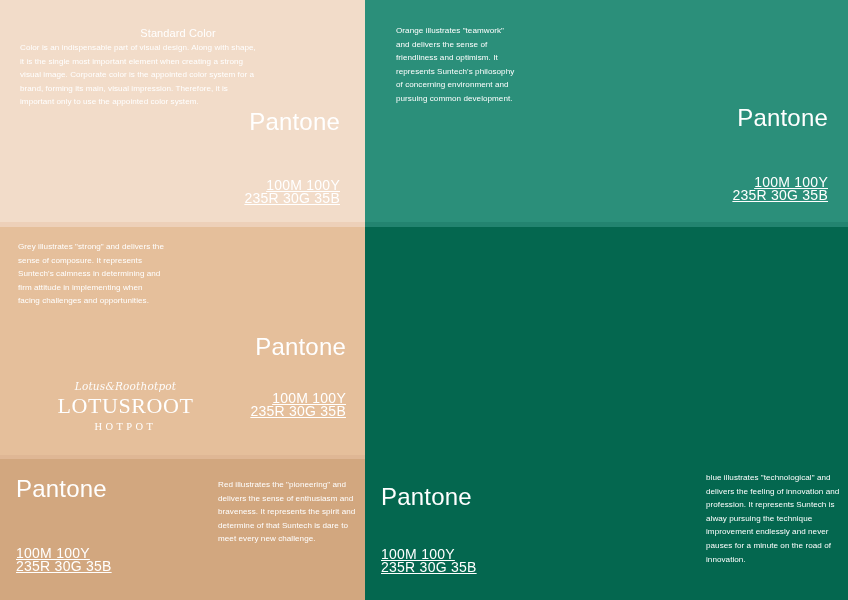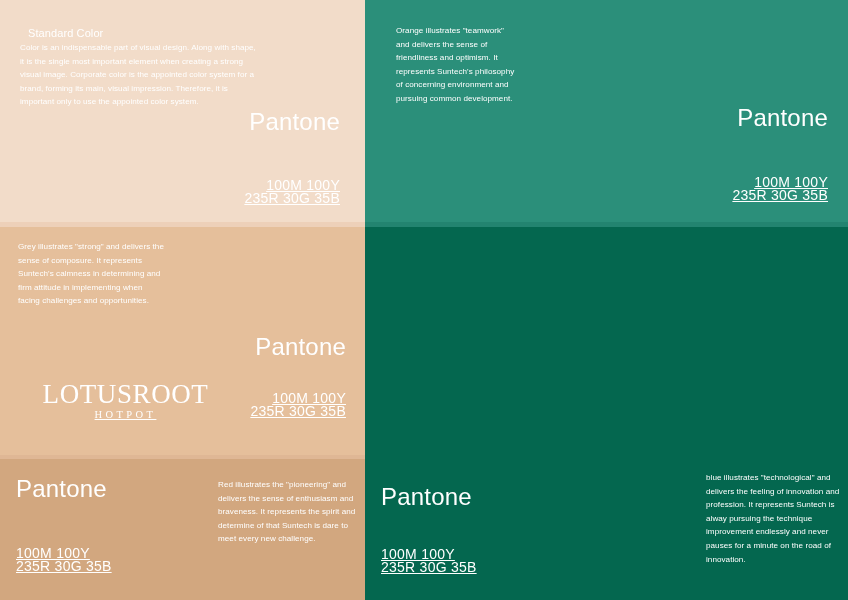--- a/index.html
+++ b/index.html
@@ -38,20 +38,21 @@
     letter-spacing:0.05px;
     white-space:pre-line;
   }
 
   .heading{
     position:absolute;
     color:#ffffff;
     font-size:11px;
     line-height:15px;
     letter-spacing:0.1px;
+    text-align:center;
   }
 
   
   .swatch{
     position:absolute;
     color:#ffffff;
     text-align:right;
   }
   .swatch .word{
     font-size:24px;
@@ -104,32 +105,31 @@
   #logo .script{
     font-family:"DejaVu Serif", serif;
     font-style:italic;
     font-size:10.5px;
     line-height:12px;
     letter-spacing:0.2px;
     opacity:0.96;
   }
   #logo .wordmark{
     font-family:"Liberation Serif", serif;
-    font-size:27px;
+    font-size:22px;
     line-height:30px;
     letter-spacing:0.6px;
     margin-top:-1px;
   }
   #logo .sub{
     font-family:"Liberation Serif", serif;
     font-size:10.5px;
     line-height:13px;
     letter-spacing:3.4px;
     margin-top:-1px;
-    text-decoration:underline;
   }
 </style>
 </head>
 <body>
 
 <div id="board">
 
   <div class="panel" id="panel-tl"></div>
   <div class="panel" id="panel-tr"></div>
   <div class="panel" id="panel-ml"></div>
@@ -176,17 +176,18 @@
 235R  30G  35B</div>
   </div>
 
   <div class="swatch left-al" id="swatch-br">
     <div class="word">Pantone</div>
     <div class="codes">100M  100Y
 235R  30G  35B</div>
   </div>
 
   <div id="logo">
+    <div class="script">Lotus&amp;Roothotpot</div>
     <div class="wordmark">LOTUSROOT</div>
     <div class="sub">HOTPOT</div>
   </div>
 
 </div>
 
 </body></html>

